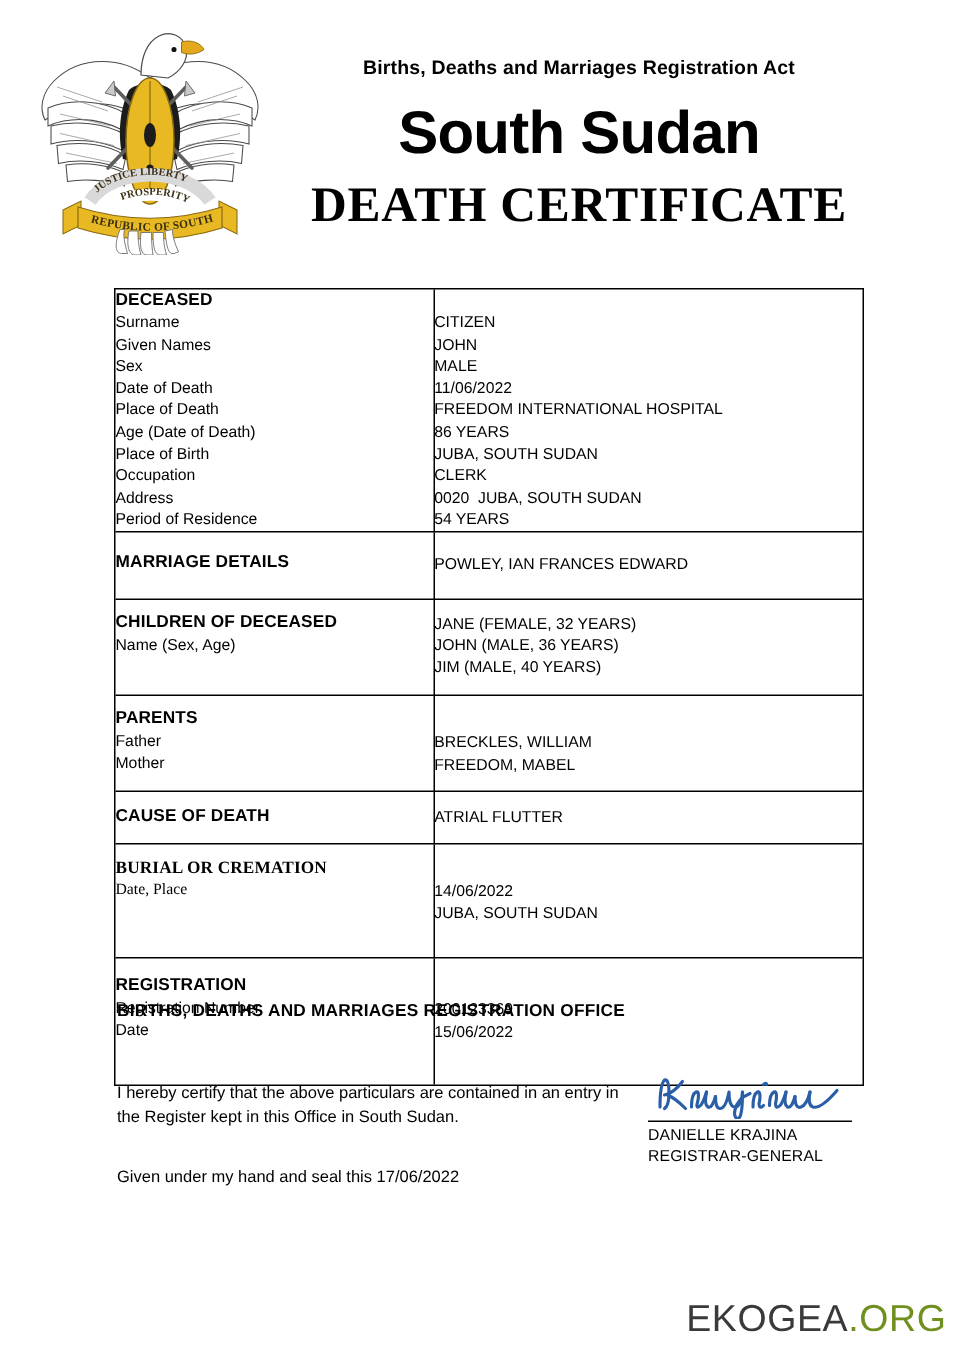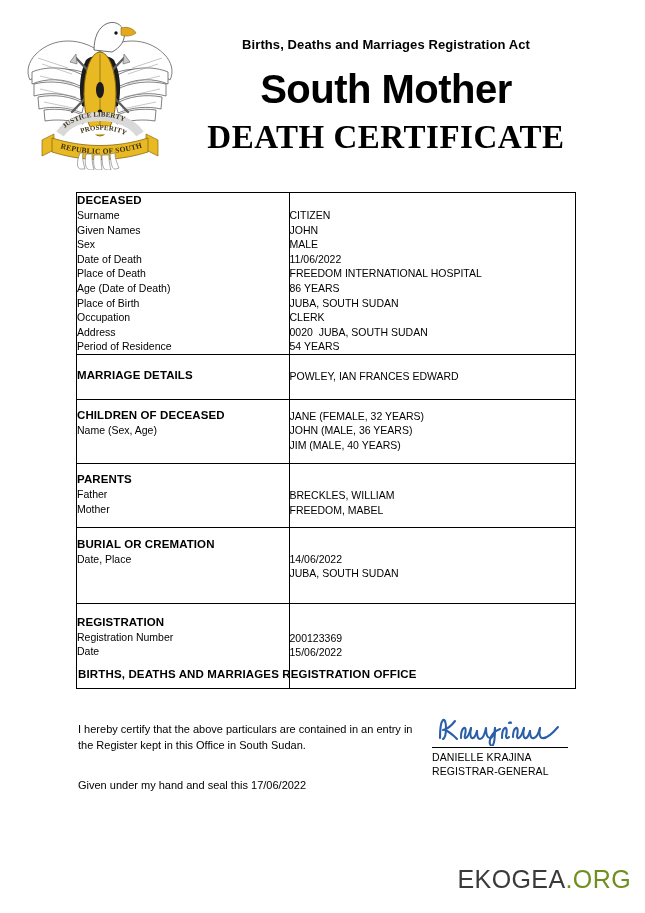--- a/index.html
+++ b/index.html
@@ -252,21 +252,21 @@
         <path d="M70 141 C69 151 70 156 74 156 L78 156 C77 149 77 144 77 141 Z"></path>
         <path d="M78 141 C78 151 79 156 83 156 L87 156 C85 149 85 144 85 141 Z"></path>
         <path d="M86 140 C87 150 88 156 92 155 L95 154 C92 147 91 143 91 139 Z"></path>
         <path d="M56 139 C52 149 53 155 57 155 L61 155 C59 148 58 143 59 139 Z"></path>
       </g>
     </svg>
   </div>
 
   <div class="header-text">
     <div class="act-line">Births, Deaths and Marriages Registration Act</div>
-    <div class="country">South Mother</div>
+    <div class="country">South Sudan</div>
     <div class="cert-title">DEATH CERTIFICATE</div>
   </div>
 </div>
 
 <div class="cert-table">
   <table>
     <tbody>
 
       <tr>
         <td class="col-label">
@@ -324,23 +324,31 @@
           <div class="sec-sub">Father</div>
           <div class="sec-sub">Mother</div>
         </td>
         <td class="col-value" style="padding-top:9px;padding-bottom:9px;">
           <div class="val-spacer">&nbsp;</div>
           <div class="val-line">BRECKLES, WILLIAM</div>
           <div class="val-line">FREEDOM, MABEL</div>
         </td>
       </tr>
 
-
-      <tr>
-        <td class="col-label" style="padding-top:9px;padding-bottom:22px;">
+      <tr>
+        <td class="col-label" style="padding-top:9px;padding-bottom:10px;">
+          <div class="sec-head">CAUSE OF DEATH</div>
+        </td>
+        <td class="col-value" style="padding-top:10px;padding-bottom:10px;">
+          <div class="val-line">ATRIAL FLUTTER</div>
+        </td>
+      </tr>
+
+      <tr>
+        <td class="col-label" style="padding-top:9px;padding-bottom:22px;font-family:Liberation Serif, serif;">
           <div class="sec-head">BURIAL OR CREMATION</div>
           <div class="sec-sub">Date, Place</div>
         </td>
         <td class="col-value" style="padding-top:24px;padding-bottom:22px;">
           <div class="val-line">14/06/2022</div>
           <div class="val-line">JUBA, SOUTH SUDAN</div>
         </td>
       </tr>
 
       <tr>

